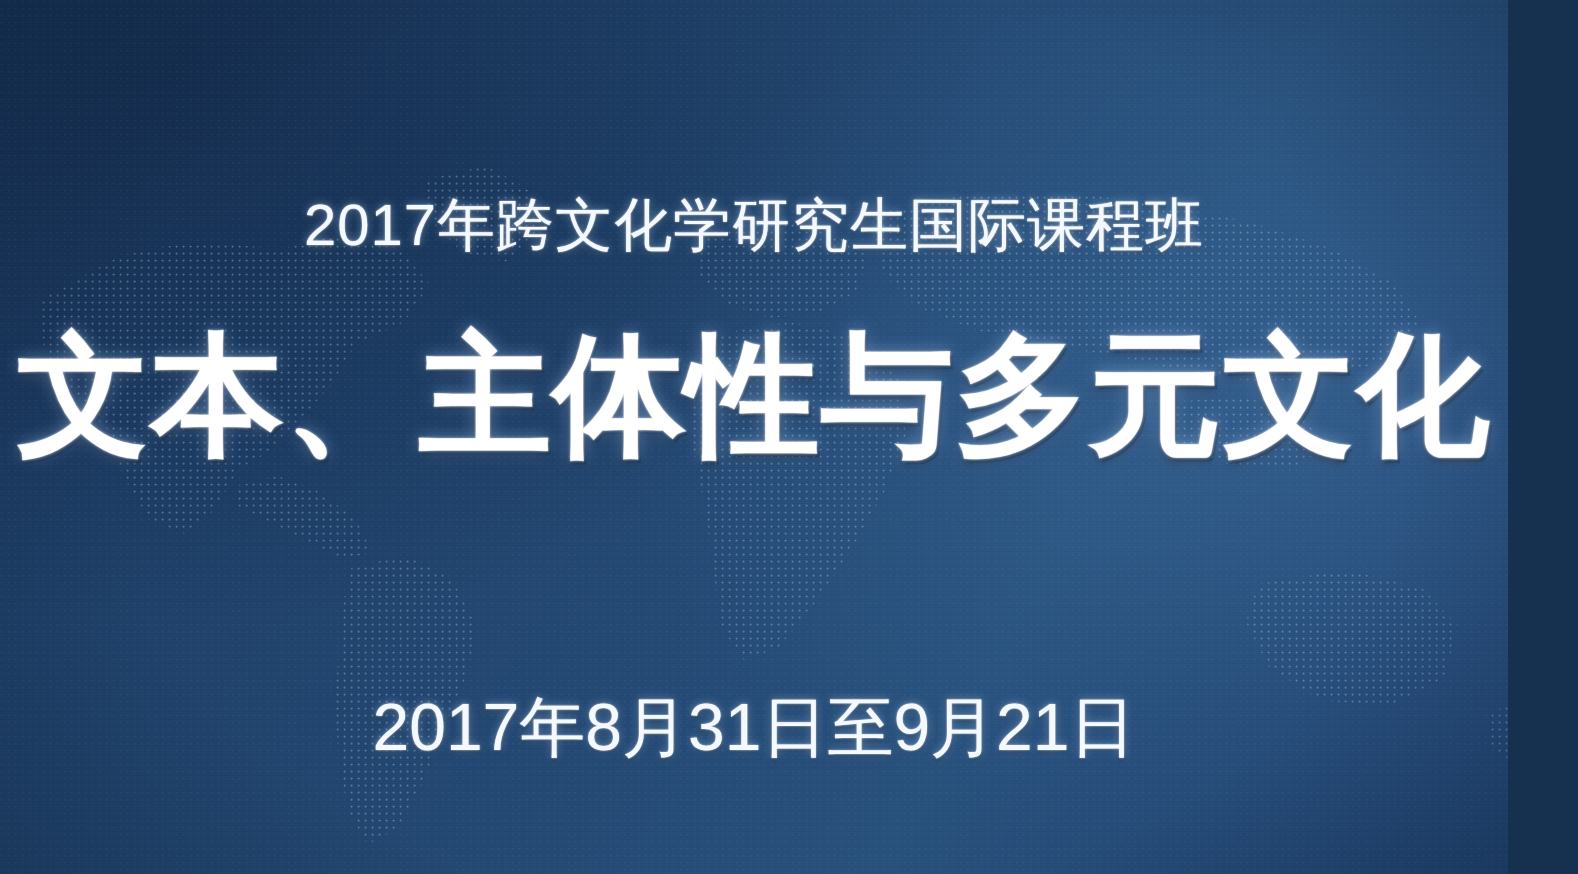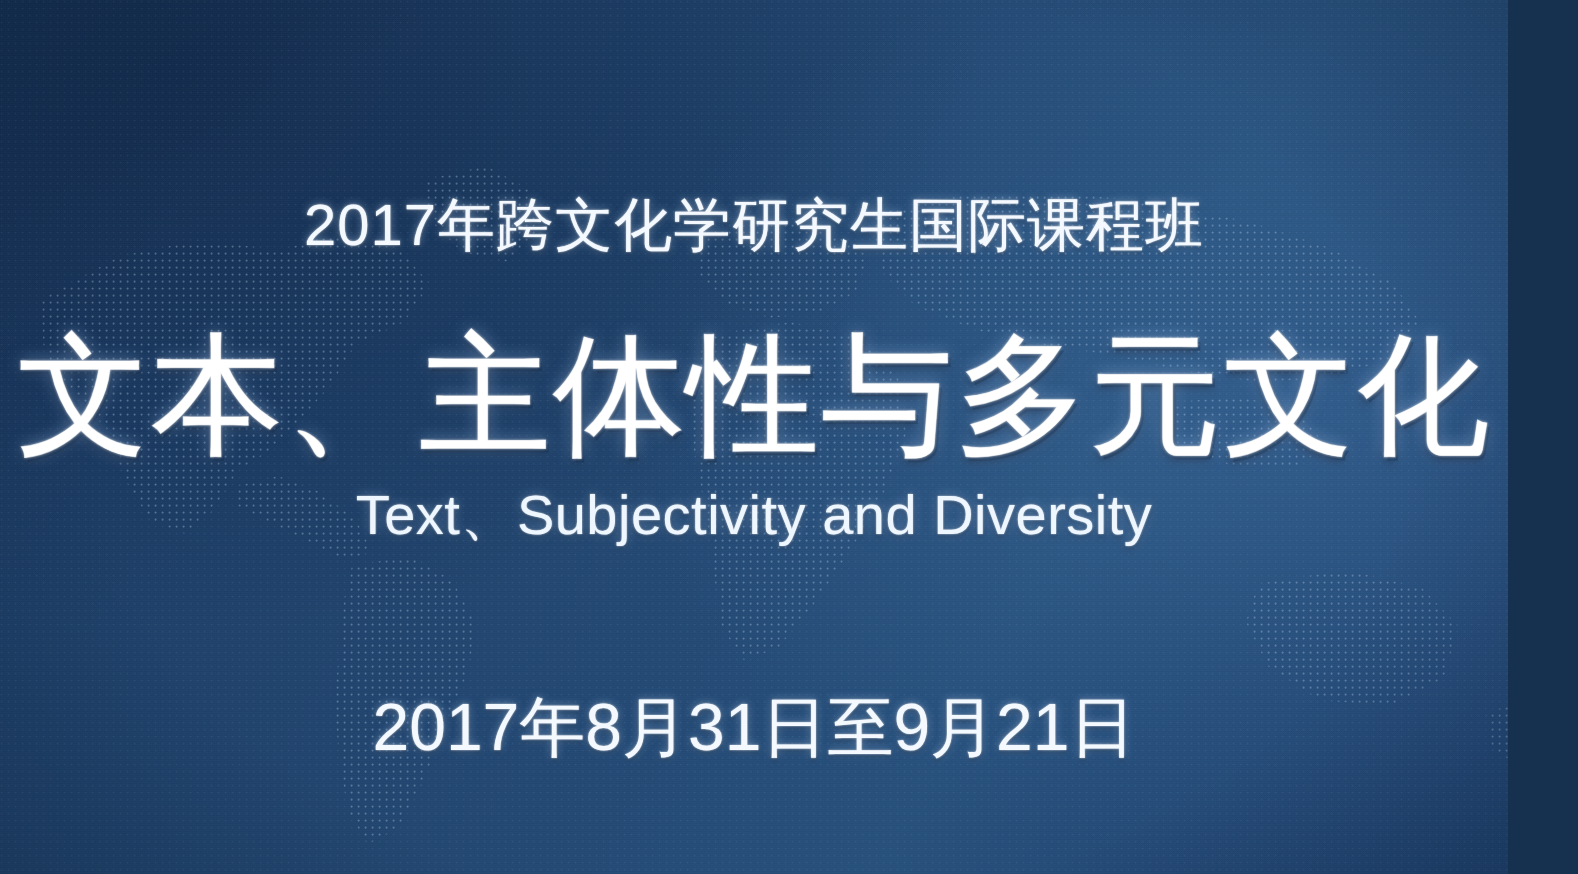--- a/index.html
+++ b/index.html
@@ -73,21 +73,21 @@
       0 0 9px rgba(190,220,255,0.55),
       0 2px 5px rgba(6,22,44,0.75);
     white-space:nowrap;
   }
 
   .hero {
     position:absolute;
     top:330px; left:0; right:0;
     font-size:132px;
     line-height:1.0;
-    font-weight:normal;
+    font-weight:bold;
     color:#ffffff;
     letter-spacing:2px;
     text-shadow:
       0 0 3px rgba(255,255,255,0.9),
       0 0 16px rgba(175,212,255,0.50),
       0 4px 10px rgba(5,20,42,0.80),
       3px 4px 0 rgba(12,34,62,0.35);
     white-space:nowrap;
     -webkit-text-stroke:1px rgba(255,255,255,0.55);
   }
@@ -176,18 +176,17 @@
   </div>
 
   <div class="scanlines"></div>
   <div class="vignette"></div>
 
   <div class="content">
     <div class="kicker">2017年跨文化学研究生国际课程班</div>
 
     <div class="hero">文本、主体性与多元文化</div>
 
-    <div class="subtitle">Text、Subjectivity and Diversity</div>
 
     <div class="daterange">2017年8月31日至9月21日</div>
   </div>
 
 </div>
 
 </body></html>

